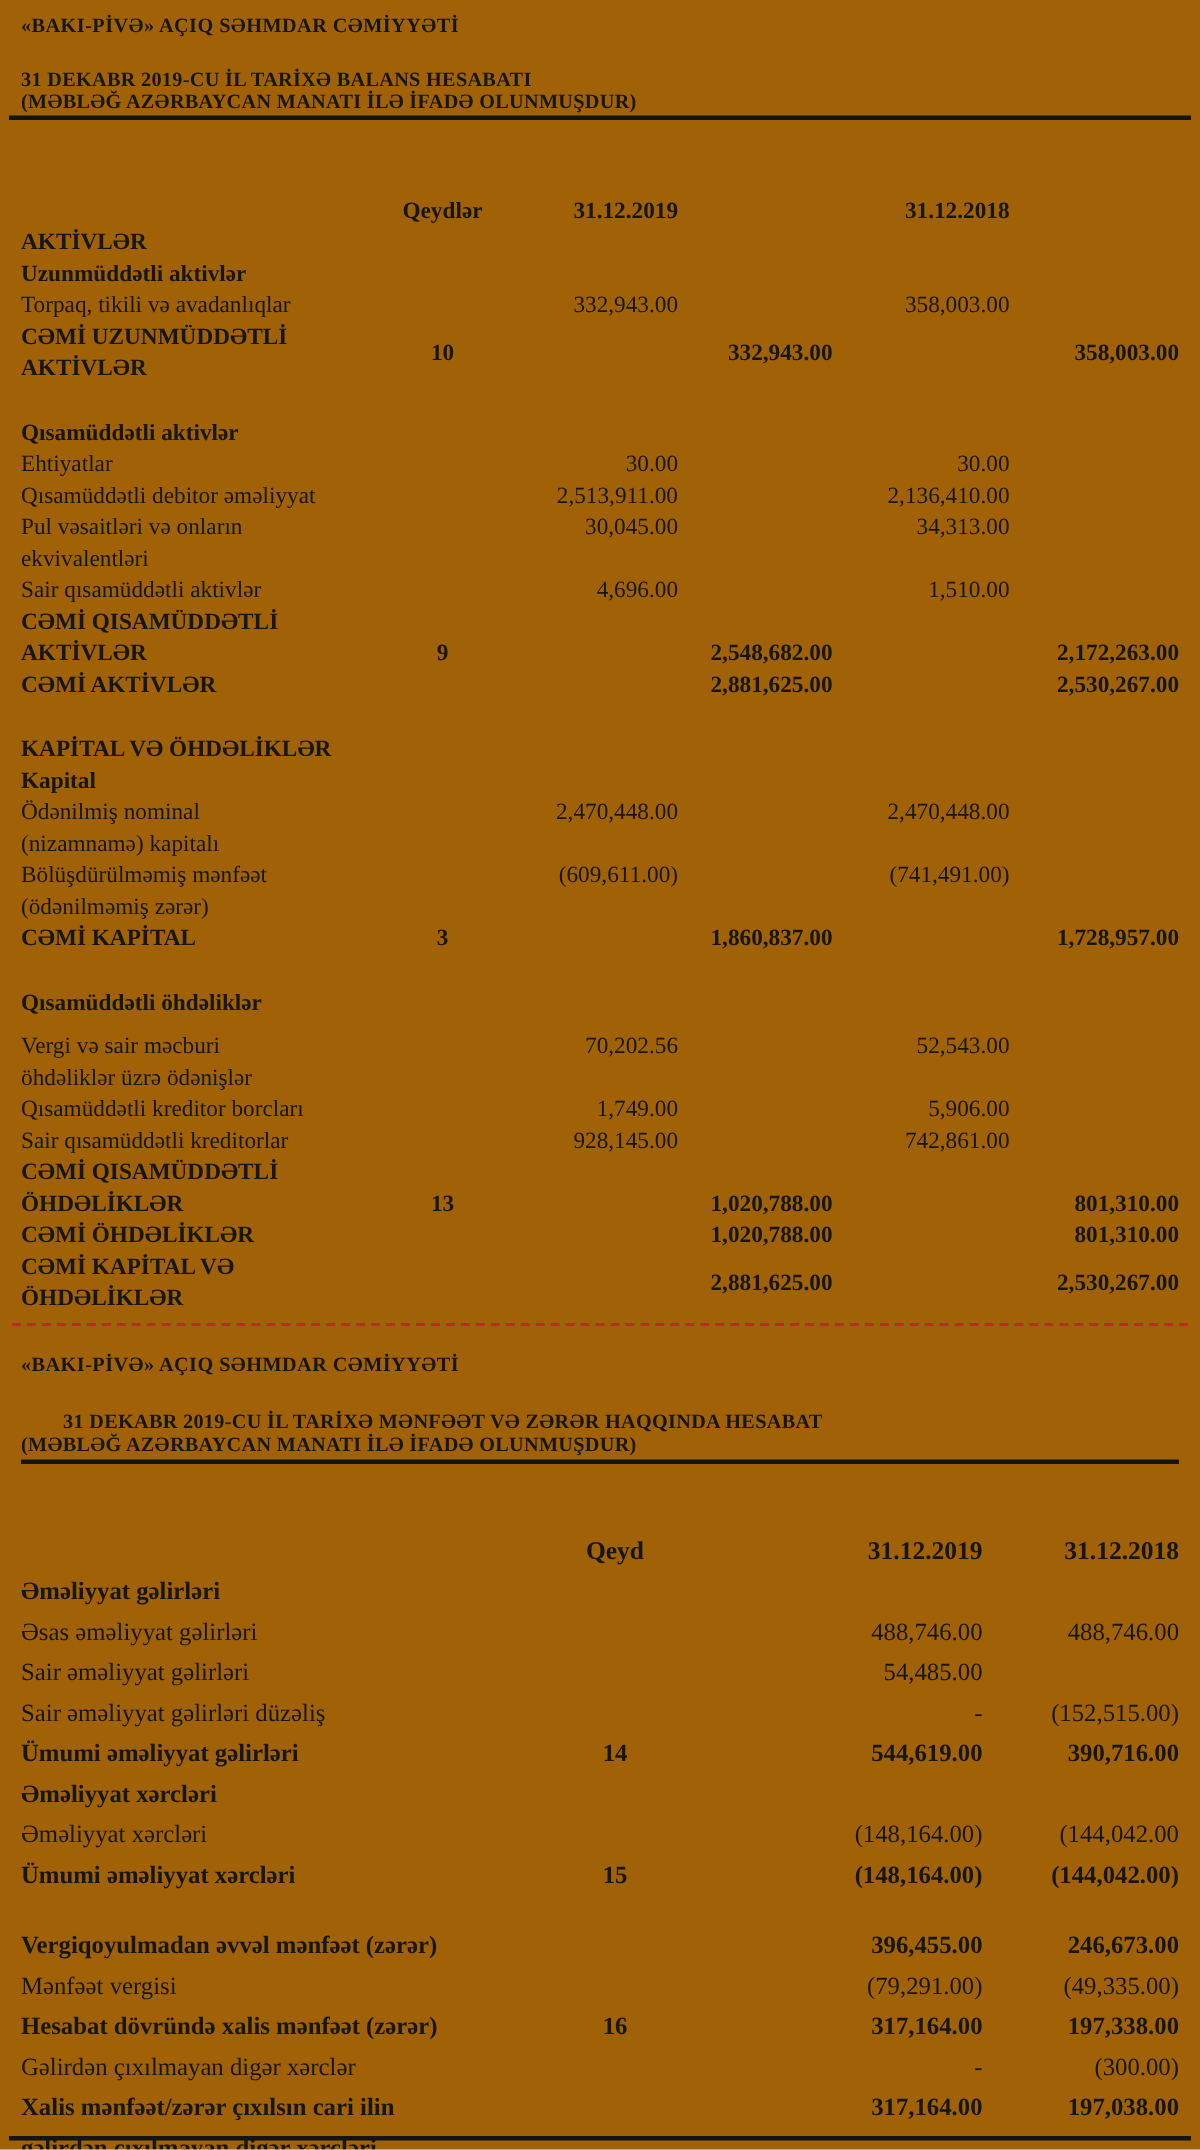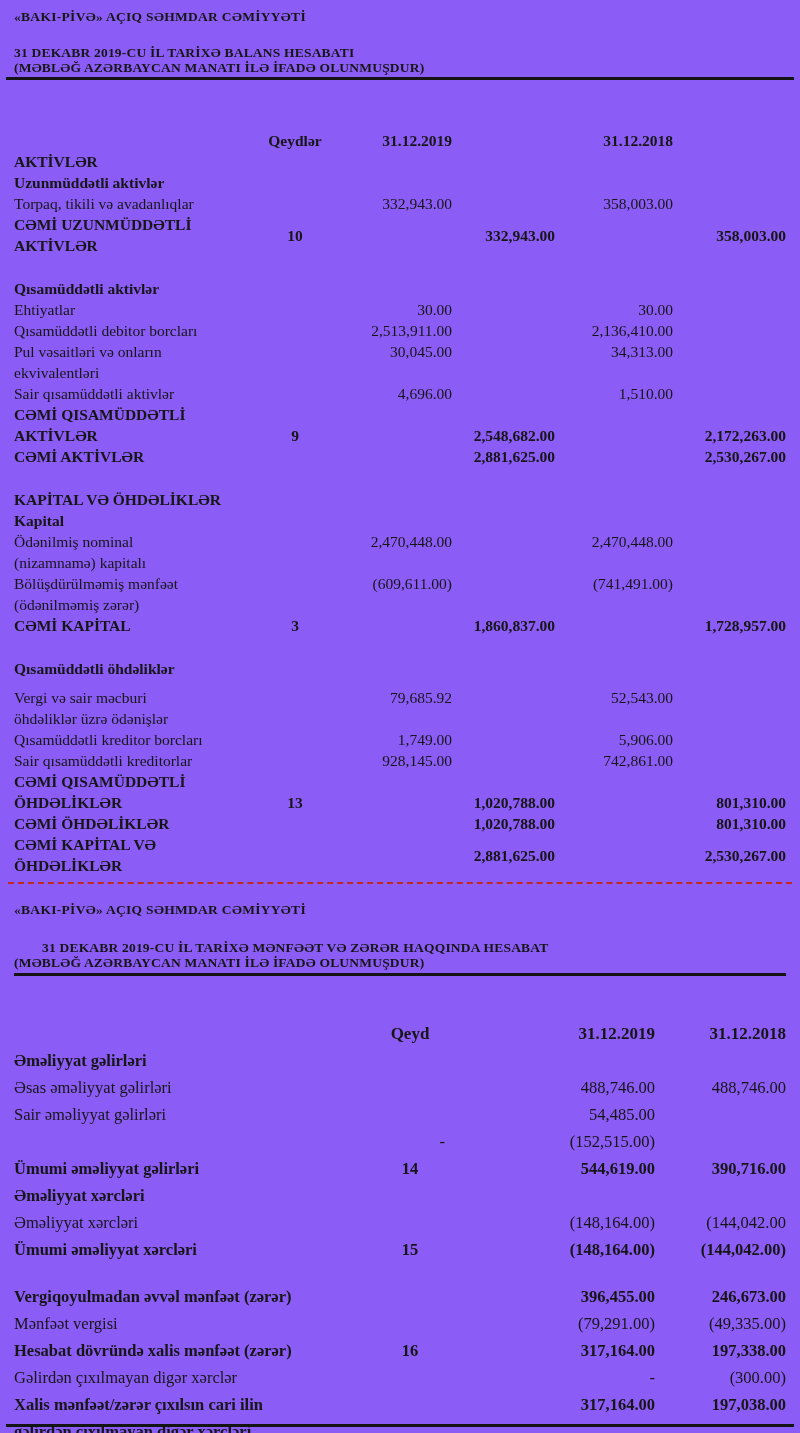--- a/index.html
+++ b/index.html
@@ -1,20 +1,20 @@
 <!DOCTYPE html>
 <html><head>
 <meta charset="utf-8">
 <style>
   * { margin:0; padding:0; box-sizing:border-box; }
   html,body { background:#e9e9e7; }
   body { font-family:"Liberation Serif", serif; color:#161616; }
   .page {
     width:800px; height:1433px; position:relative;
-    background:#8b5cf6; overflow:hidden;
+    background:#a16207; overflow:hidden;
     padding:8px 14px 0 14px;
   }
 
   
   .company { font-size:13.5px; font-weight:bold; line-height:18px; letter-spacing:.3px; }
   .doc-title { font-size:13.5px; font-weight:bold; line-height:15px; margin-top:19px; letter-spacing:.2px; }
   .doc-subtitle { font-size:13.5px; font-weight:bold; line-height:15px; letter-spacing:.2px; }
   .rule { height:3px; background:#141414; margin:2px -8px 0 -8px; }
 
   
@@ -119,21 +119,21 @@
         </div>
         <div class="bs-row item">
           <span class="c-label">Ehtiyatlar</span>
           <span class="c-note"></span>
           <span class="c-num">30.00</span>
           <span class="c-num"></span>
           <span class="c-num">30.00</span>
           <span class="c-num"></span>
         </div>
         <div class="bs-row item">
-          <span class="c-label">Qısamüddətli debitor borcları</span>
+          <span class="c-label">Qısamüddətli debitor əməliyyat</span>
           <span class="c-note"></span>
           <span class="c-num">2,513,911.00</span>
           <span class="c-num"></span>
           <span class="c-num">2,136,410.00</span>
           <span class="c-num"></span>
         </div>
         <div class="bs-row item">
           <span class="c-label">Pul vəsaitləri və onların
 ekvivalentləri</span>
           <span class="c-note"></span>
@@ -217,21 +217,21 @@
           <span class="c-num"></span>
           <span class="c-num"></span>
           <span class="c-num"></span>
           <span class="c-num"></span>
         </div>
         <div class="spacer" style="height: 8px;"></div>
         <div class="bs-row item">
           <span class="c-label">Vergi və sair məcburi
 öhdəliklər üzrə ödənişlər</span>
           <span class="c-note"></span>
-          <span class="c-num">79,685.92</span>
+          <span class="c-num">70,202.56</span>
           <span class="c-num"></span>
           <span class="c-num">52,543.00</span>
           <span class="c-num"></span>
         </div>
         <div class="bs-row item">
           <span class="c-label">Qısamüddətli kreditor borcları</span>
           <span class="c-note"></span>
           <span class="c-num">1,749.00</span>
           <span class="c-num"></span>
           <span class="c-num">5,906.00</span>
@@ -300,20 +300,21 @@
           <span class="c-note"></span>
           <span class="c-num">488,746.00</span>
           <span class="c-num">488,746.00</span>
         </div>
         <div class="is-row item">
           <span class="c-label">Sair əməliyyat gəlirləri</span>
           <span class="c-note"></span>
           <span class="c-num">54,485.00</span>
         </div>
         <div class="is-row item">
+          <span class="c-label">Sair əməliyyat gəlirləri düzəliş</span>
           <span class="c-note"></span>
           <span class="c-num">-</span>
           <span class="c-num">(152,515.00)</span>
         </div>
         <div class="is-row total">
           <span class="c-label">Ümumi əməliyyat gəlirləri</span>
           <span class="c-note">14</span>
           <span class="c-num">544,619.00</span>
           <span class="c-num">390,716.00</span>
         </div>

